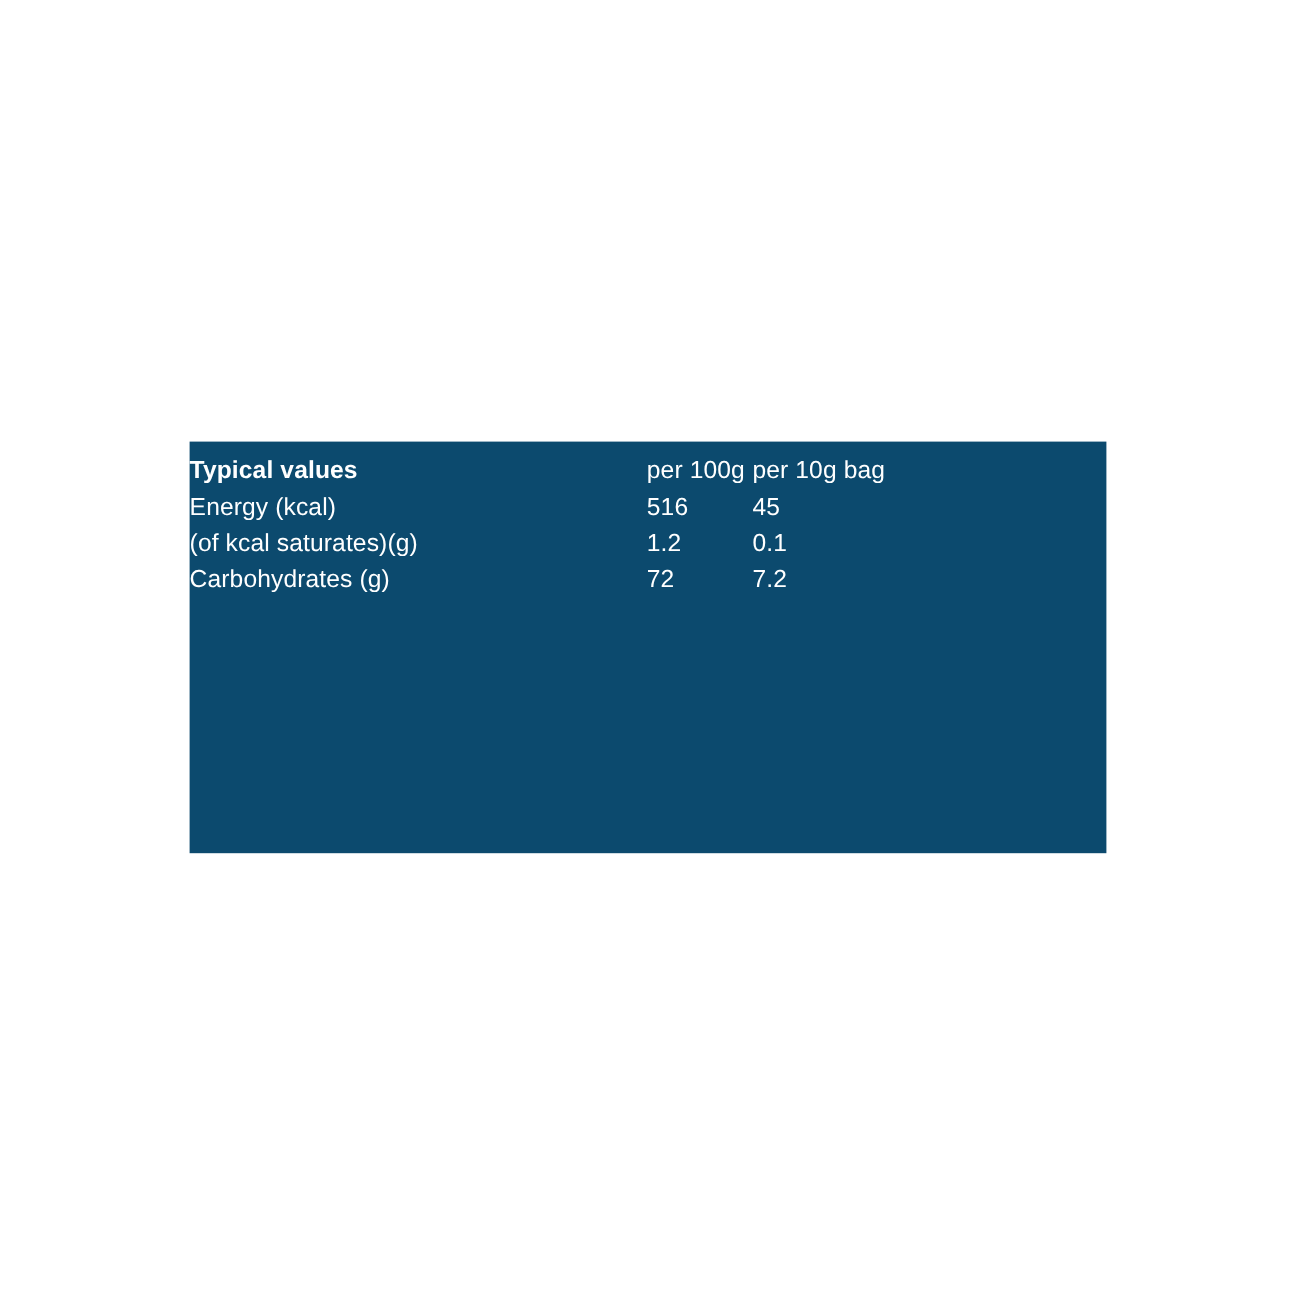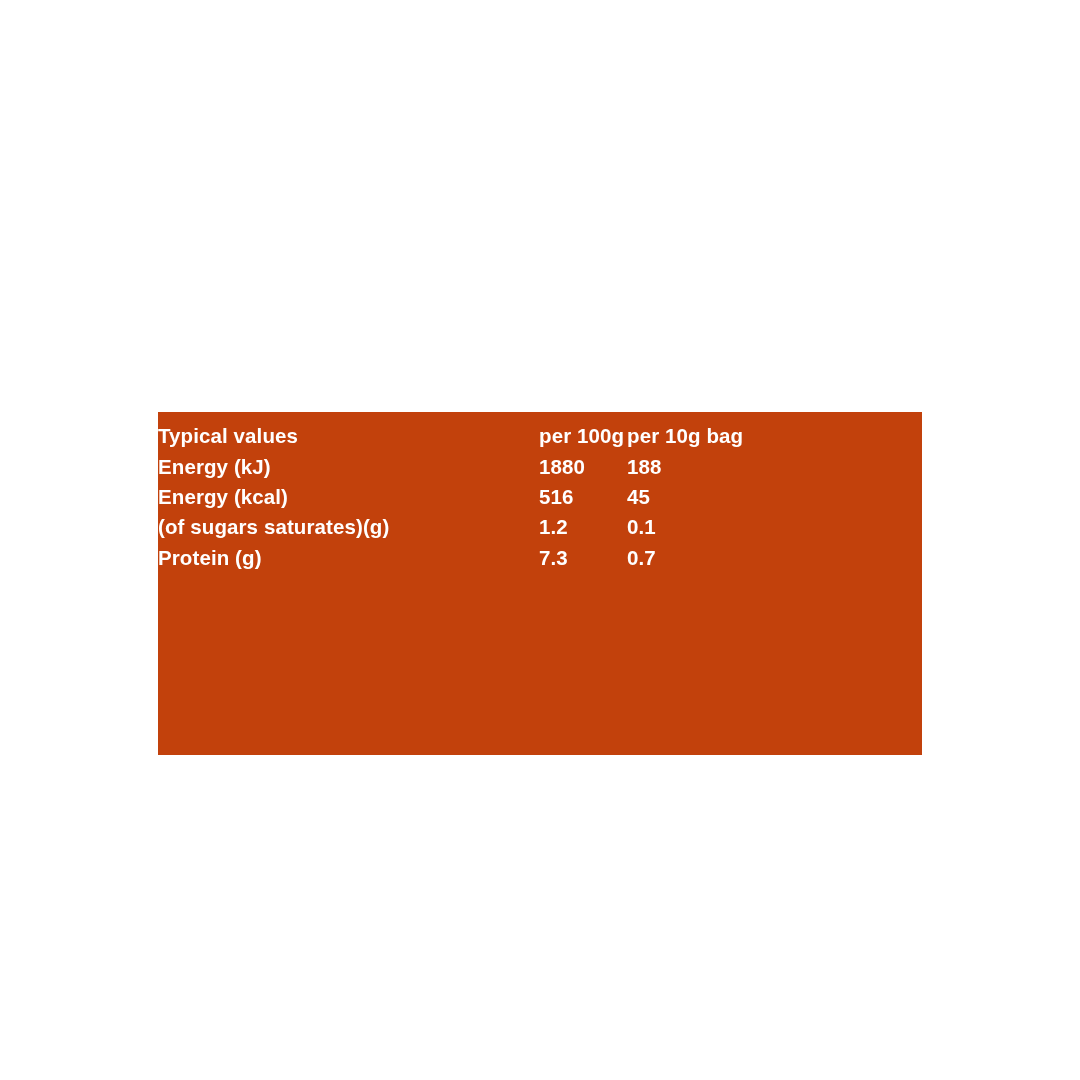--- a/index.html
+++ b/index.html
@@ -14,24 +14,23 @@
     position: relative;
     overflow: hidden;
   }
 
   #nutrition-panel {
     position: absolute;
     left: 158px;
     top: 368px;
     width: 764px;
     height: 343px;
-    background: #c2410c;
+    background: #0c4a6e;
     box-sizing: border-box;
     padding-top: 9px;
-    margin-top: 44px;
   }
 
   .nutrition-table {
     border-collapse: collapse;
     width: 100%;
     table-layout: fixed;
   }
 
   .nutrition-table col.col-label  { width: 229px; }
   .nutrition-table col.col-spacer { width: 152px; }
@@ -40,21 +39,21 @@
 
   .nutrition-table td,
   .nutrition-table th {
     padding: 0;
     margin: 0;
     height: 30.4px;
     vertical-align: middle;
     text-align: left;
     color: #ffffff;
     font-size: 20.5px;
-    font-weight: bold;
+    font-weight: normal;
     letter-spacing: 0.1px;
     white-space: nowrap;
   }
 
   .cell-label {
     padding-left: 155px;
   }
 
   th.cell-label {
     font-weight: bold;
@@ -77,34 +76,29 @@
     </colgroup>
     <thead>
       <tr>
         <th class="cell-label" colspan="2">Typical values</th>
         <th class="cell-value">per 100g</th>
         <th class="cell-value">per 10g bag</th>
       </tr>
     </thead>
     <tbody id="nutrition-rows">
         <tr>
-          <td class="cell-label" colspan="2">Energy (kJ)</td>
-          <td class="cell-value">1880</td>
-          <td class="cell-value">188</td>
-        </tr>
-        <tr>
           <td class="cell-label" colspan="2">Energy (kcal)</td>
           <td class="cell-value">516</td>
           <td class="cell-value">45</td>
         </tr>
         <tr>
-          <td class="cell-label" colspan="2">(of sugars saturates)(g)</td>
+          <td class="cell-label" colspan="2">(of kcal saturates)(g)</td>
           <td class="cell-value">1.2</td>
           <td class="cell-value">0.1</td>
         </tr>
         <tr>
-          <td class="cell-label" colspan="2">Protein (g)</td>
-          <td class="cell-value">7.3</td>
-          <td class="cell-value">0.7</td>
+          <td class="cell-label" colspan="2">Carbohydrates (g)</td>
+          <td class="cell-value">72</td>
+          <td class="cell-value">7.2</td>
         </tr>
       </tbody>
   </table>
 </div>
 
 </body></html>

